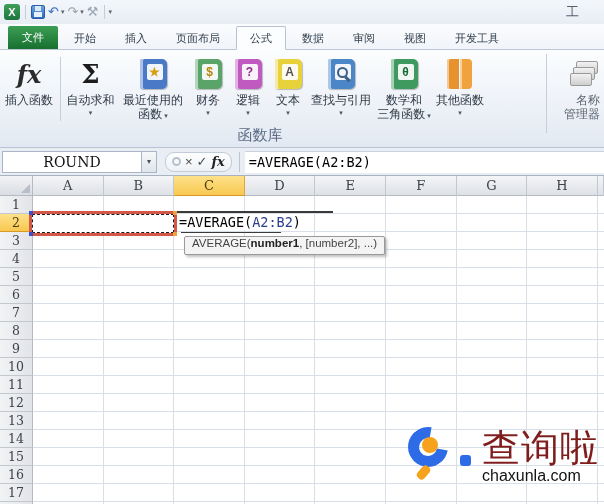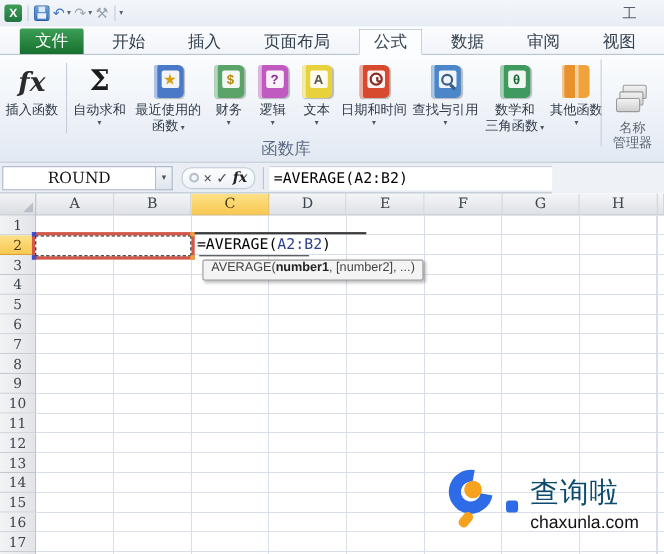--- a/index.html
+++ b/index.html
@@ -18,21 +18,21 @@
   .floppy::before { content:""; position:absolute; left:3px; top:0; width:6px; height:5px; background:#dce9f8; }
   .floppy::after { content:""; position:absolute; left:2px; bottom:1px; width:8px; height:5px; background:#e8f1fb; }
   .qbtn { font-size:13px; line-height:14px; color:#3a6fc4; }
   .qbtn.dis { color:#9aa5b1; }
   .qarrow { font-size:7px; color:#5a6470; margin-left:-1px; }
   .title-partial { position:absolute; left:566px; top:3px; font-size:13px; color:#55606c; }
 
   
   .tabrow { position:absolute; left:0; top:24px; width:604px; height:26px;
     background:linear-gradient(#fbfcfe,#f1f4f9); border-bottom:1px solid #bac4d3; display:flex; align-items:flex-end; padding-left:8px; }
-  .tab { height:22px; display:flex; align-items:center; padding:0 13px; font-size:15px; color:#33404e; position:relative; margin-right:3px;margin-left:10px; }
+  .tab { height:22px; display:flex; align-items:center; padding:0 13px; font-size:11px; color:#33404e; position:relative; margin-right:3px; }
   .tab.file { background:linear-gradient(#3c9e55,#17702f); color:#fff; border-radius:2px 2px 0 0; height:23px; padding:0 14px; }
   .tab.active { background:#fbfdfe; border:1px solid #b8c2d1; border-bottom:1px solid #fbfdfe; border-radius:2px 2px 0 0; height:24px; margin-bottom:-1px; z-index:2; }
 
   
   .ribbon { position:absolute; left:0; top:50px; width:604px; height:98px;
     background:linear-gradient(#fbfdfe,#eef2f8 55%,#e2e9f2); border-bottom:1px solid #b9c3d2; }
   .rrow { position:absolute; left:0; top:3px; height:78px; display:flex; align-items:stretch; }
   .rbtn { display:flex; flex-direction:column; align-items:center; justify-content:flex-start; padding-top:2px; }
   .ricon-wrap { height:38px; display:flex; align-items:center; justify-content:center; }
   .rlabel { font-size:12px; color:#2f3a46; line-height:14px; text-align:center; white-space:nowrap; }
@@ -52,21 +52,21 @@
   .books-double { position:relative; width:26px; height:30px; }
   .books-double::before { content:""; position:absolute; left:0; top:0; width:12px; height:30px; background:#e8922e; border-radius:2px 0 0 2px; box-shadow:inset 2px 0 0 rgba(255,255,255,.5); }
   .books-double::after { content:""; position:absolute; left:13px; top:0; width:12px; height:30px; background:#f0a23c; border-radius:0 4px 4px 0; box-shadow:inset 2px 0 0 rgba(255,255,255,.5); }
   .vsep { width:1px; background:#c6cedb; margin:4px 2px 10px 2px; }
   .cards { position:relative; width:30px; height:28px; }
   .card { position:absolute; width:22px; height:13px; background:linear-gradient(#f2f2f2,#cfcfcf); border:1px solid #9a9a9a; border-radius:2px; }
   .group-label { position:absolute; left:195px; bottom:2px; width:130px; text-align:center; font-size:15px; color:#5c6b85; }
   .ribbon-sep-right { position:absolute; left:546px; top:4px; bottom:14px; width:1px; background:#c6cedb; }
 
   
-  .fbar { position:absolute; left:0; top:148px; width:502px; height:28px; background:#e9eef5;
+  .fbar { position:absolute; left:0; top:148px; width:604px; height:28px; background:#e9eef5;
     border-bottom:1px solid #a8b2c0; display:flex; align-items:center; }
   .namebox { width:140px; height:22px; margin-left:2px; background:#fff; border:1px solid #aab6c8;
     display:flex; align-items:center; justify-content:center; font-family:"DejaVu Serif", serif; font-size:14px; color:#111; }
   .nb-arrow { width:15px; height:22px; border:1px solid #aab6c8; border-left:none; background:linear-gradient(#f6f8fa,#dfe5ec);
     display:flex; align-items:center; justify-content:center; font-size:8px; color:#49525e; }
   .fbtns { display:flex; align-items:center; gap:4px; margin-left:8px; padding:1px 6px; border:1px solid #c2cbd7; border-radius:9px; background:linear-gradient(#fdfefe,#eef2f7); height:20px; }
   .fbtn { font-size:13px; line-height:16px; color:#4a4a4a; }
   .fbtn.dot { width:9px; height:9px; border:2px solid #b9c1cc; border-radius:50%; }
   .fbtn.fx { font-family:"DejaVu Serif", serif; font-style:italic; font-weight:bold; font-size:13px; color:#222; }
   .fdivider { width:1px; height:20px; background:#bac4d2; margin:0 5px 0 7px; }
@@ -105,21 +105,21 @@
   .ftip b { color:#222; }
 
   
   .wm { position:absolute; right:2px; bottom:4px; width:200px; height:84px; display:flex; align-items:center; }
   .wm-logo { position:relative; width:78px; height:78px; flex:0 0 78px; }
   .wm-ring { position:absolute; left:6px; top:8px; width:40px; height:40px; border:11px solid #2e6be6; border-radius:50%; border-right-color:transparent; transform:rotate(-35deg); }
   .wm-lens { position:absolute; left:20px; top:18px; width:14px; height:14px; border:8px solid #f6a21c; border-radius:50%; }
   .wm-handle { position:absolute; left:17px; top:46px; width:9px; height:15px; background:#f6a21c; border-radius:4px; transform:rotate(40deg); }
   .wm-dot { position:absolute; left:58px; top:36px; width:11px; height:11px; background:#2e6be6; border-radius:3px; }
   .wm-text { display:flex; flex-direction:column; margin-left:2px; }
-  .wm-title { font-family:"DejaVu Serif", serif; font-size:26px; line-height:36px; color:#0c4a6e; letter-spacing:1px; white-space:nowrap; }
+  .wm-title { font-family:"DejaVu Serif", serif; font-size:38px; line-height:36px; color:#7f1d1d; letter-spacing:1px; white-space:nowrap; }
   .wm-domain { font-size:16px; font-weight:normal; color:#111; line-height:20px; }
 </style>
 </head>
 <body>
 
 <div class="stage">
 
   <div class="titlebar">
     <div class="qat">
       <span class="xl-logo">X</span>
@@ -138,20 +138,21 @@
 
   <div class="tabrow">
     <div class="tab file">文件</div>
     <div class="tab">开始</div>
     <div class="tab">插入</div>
     <div class="tab">页面布局</div>
     <div class="tab active">公式</div>
     <div class="tab">数据</div>
     <div class="tab">审阅</div>
     <div class="tab">视图</div>
+    <div class="tab">开发工具</div>
   </div>
 
   <div class="ribbon">
     <div class="rrow">
 
       <div class="rbtn" style="width:58px">
         <div class="ricon-wrap">
             <span class="fx-big">fx</span>
           </div>
         <div class="rlabel">插入函数</div>
@@ -200,31 +201,20 @@
       <div class="rbtn" style="width:40px">
         <div class="ricon-wrap">
             <span class="book" style="background:#e8d23c">
               <span class="bglyph" style="color:#555">A</span>
             </span>
           </div>
         <div class="rlabel">文本</div>
         <div class="rarrow">▾</div>
       </div>
 
-      <div class="rbtn" style="width:64px">
-        <div class="ricon-wrap">
-            <span class="book" style="background:#d84a30">
-              <span class="bglyph">
-                <span class="mini-clock"></span>
-              </span>
-            </span>
-          </div>
-        <div class="rlabel">日期和时间</div>
-        <div class="rarrow">▾</div>
-      </div>
 
       <div class="rbtn" style="width:66px">
         <div class="ricon-wrap">
             <span class="book" style="background:#4a86c8">
               <span class="bglyph">
                 <span class="mini-mag"></span>
               </span>
             </span>
           </div>
         <div class="rlabel">查找与引用</div>
@@ -246,21 +236,21 @@
             <span class="books-double"></span>
           </div>
         <div class="rlabel">其他函数</div>
         <div class="rarrow">▾</div>
       </div>
 
     </div>
 
     <div class="ribbon-sep-right"></div>
 
-    <div class="rbtn" style="position:absolute; left:550px; top:19px; width:50px;">
+    <div class="rbtn" style="position:absolute; left:550px; top:3px; width:50px;align-items:flex-end;">
       <div class="ricon-wrap">
         <span class="cards">
           <span class="card" style="left:6px; top:1px;"></span>
           <span class="card" style="left:3px; top:7px;"></span>
           <span class="card" style="left:0; top:13px;"></span>
         </span>
       </div>
       <div class="rlabel" style="color:#5a6470">名称</div>
       <div class="rlabel" style="color:#5a6470">管理器</div>
     </div>

